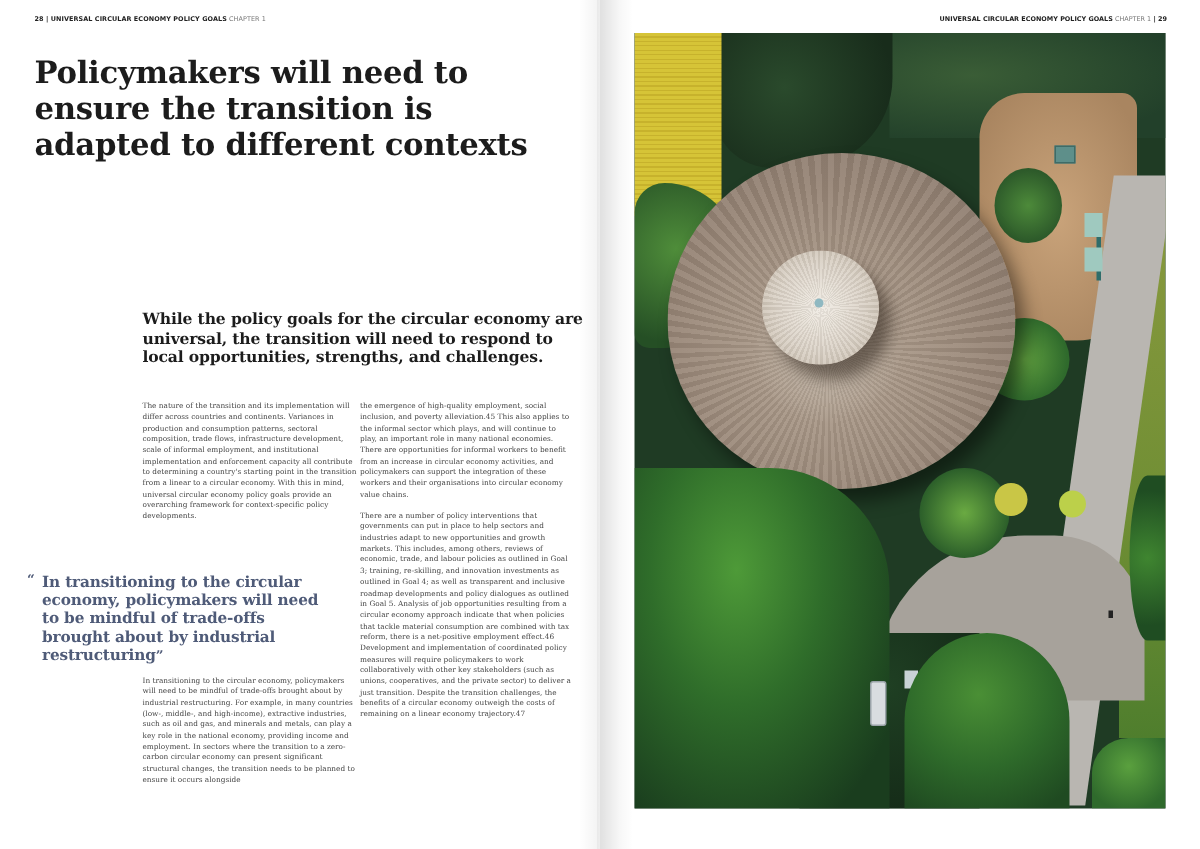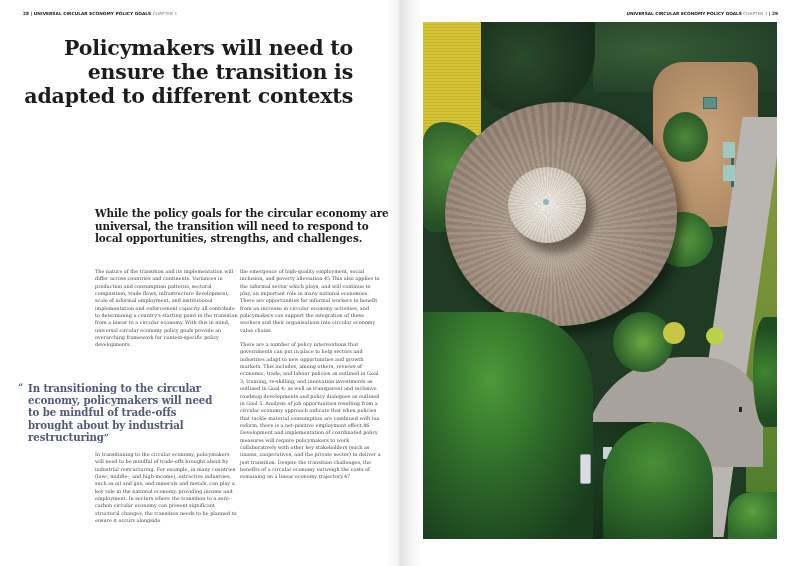--- a/index.html
+++ b/index.html
@@ -18,21 +18,21 @@
       position: absolute; left: 23px; top: 11px;
       font-family: "DejaVu Sans", sans-serif; font-size: 4.3px; letter-spacing: 0.05px;
       color: #222; white-space: nowrap;
     }
     .running-head-left b { font-weight: 700; }
     .running-head-left .light { font-weight: 400; color: #777; }
 
     .page-title {
       position: absolute; left: 23px; top: 36px; width: 330px;
       font-family: "DejaVu Serif", serif; font-weight: 700;
-      font-size: 20.5px; line-height: 24px; color: #1c1c1c; letter-spacing: -0.2px; text-align: right;
+      font-size: 20.5px; line-height: 24px; color: #1c1c1c; letter-spacing: -0.2px;
     }
 
     .lead {
       position: absolute; left: 95px; top: 207px; width: 300px;
       font-family: "DejaVu Serif", serif; font-weight: 700;
       font-size: 10.4px; line-height: 12.6px; color: #1c1c1c; letter-spacing: -0.1px;
     }
 
     .body-col {
       position: absolute; width: 143px;

